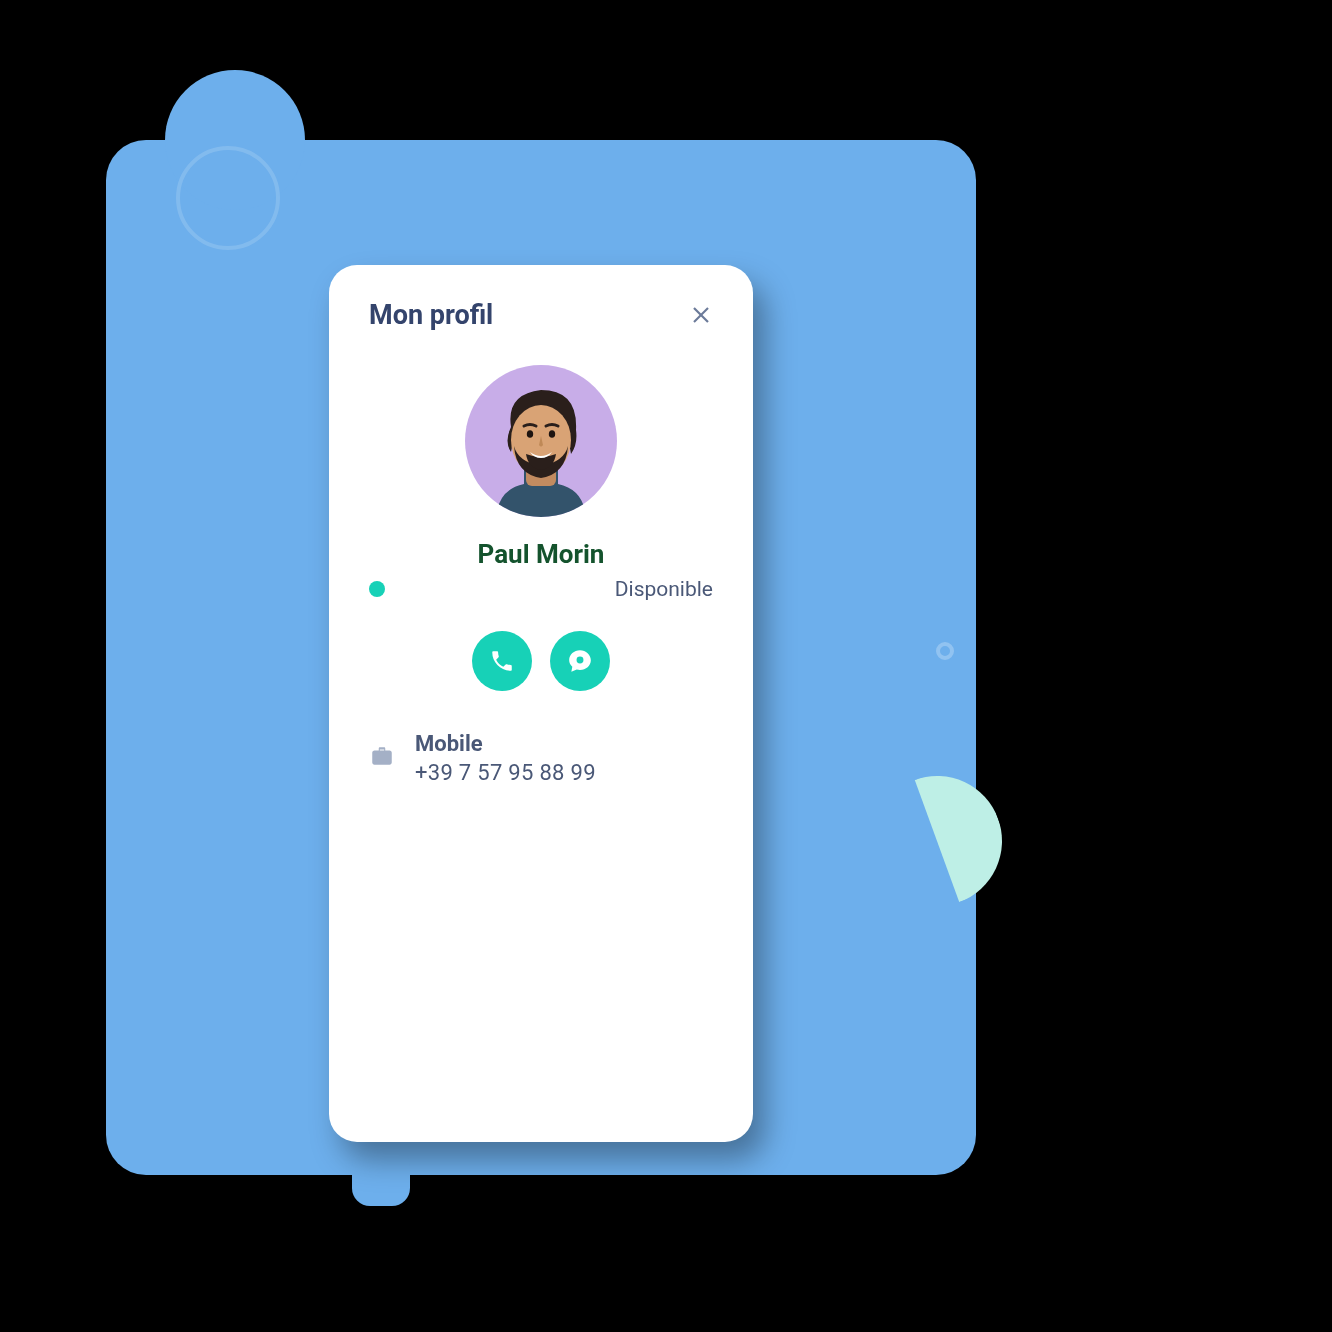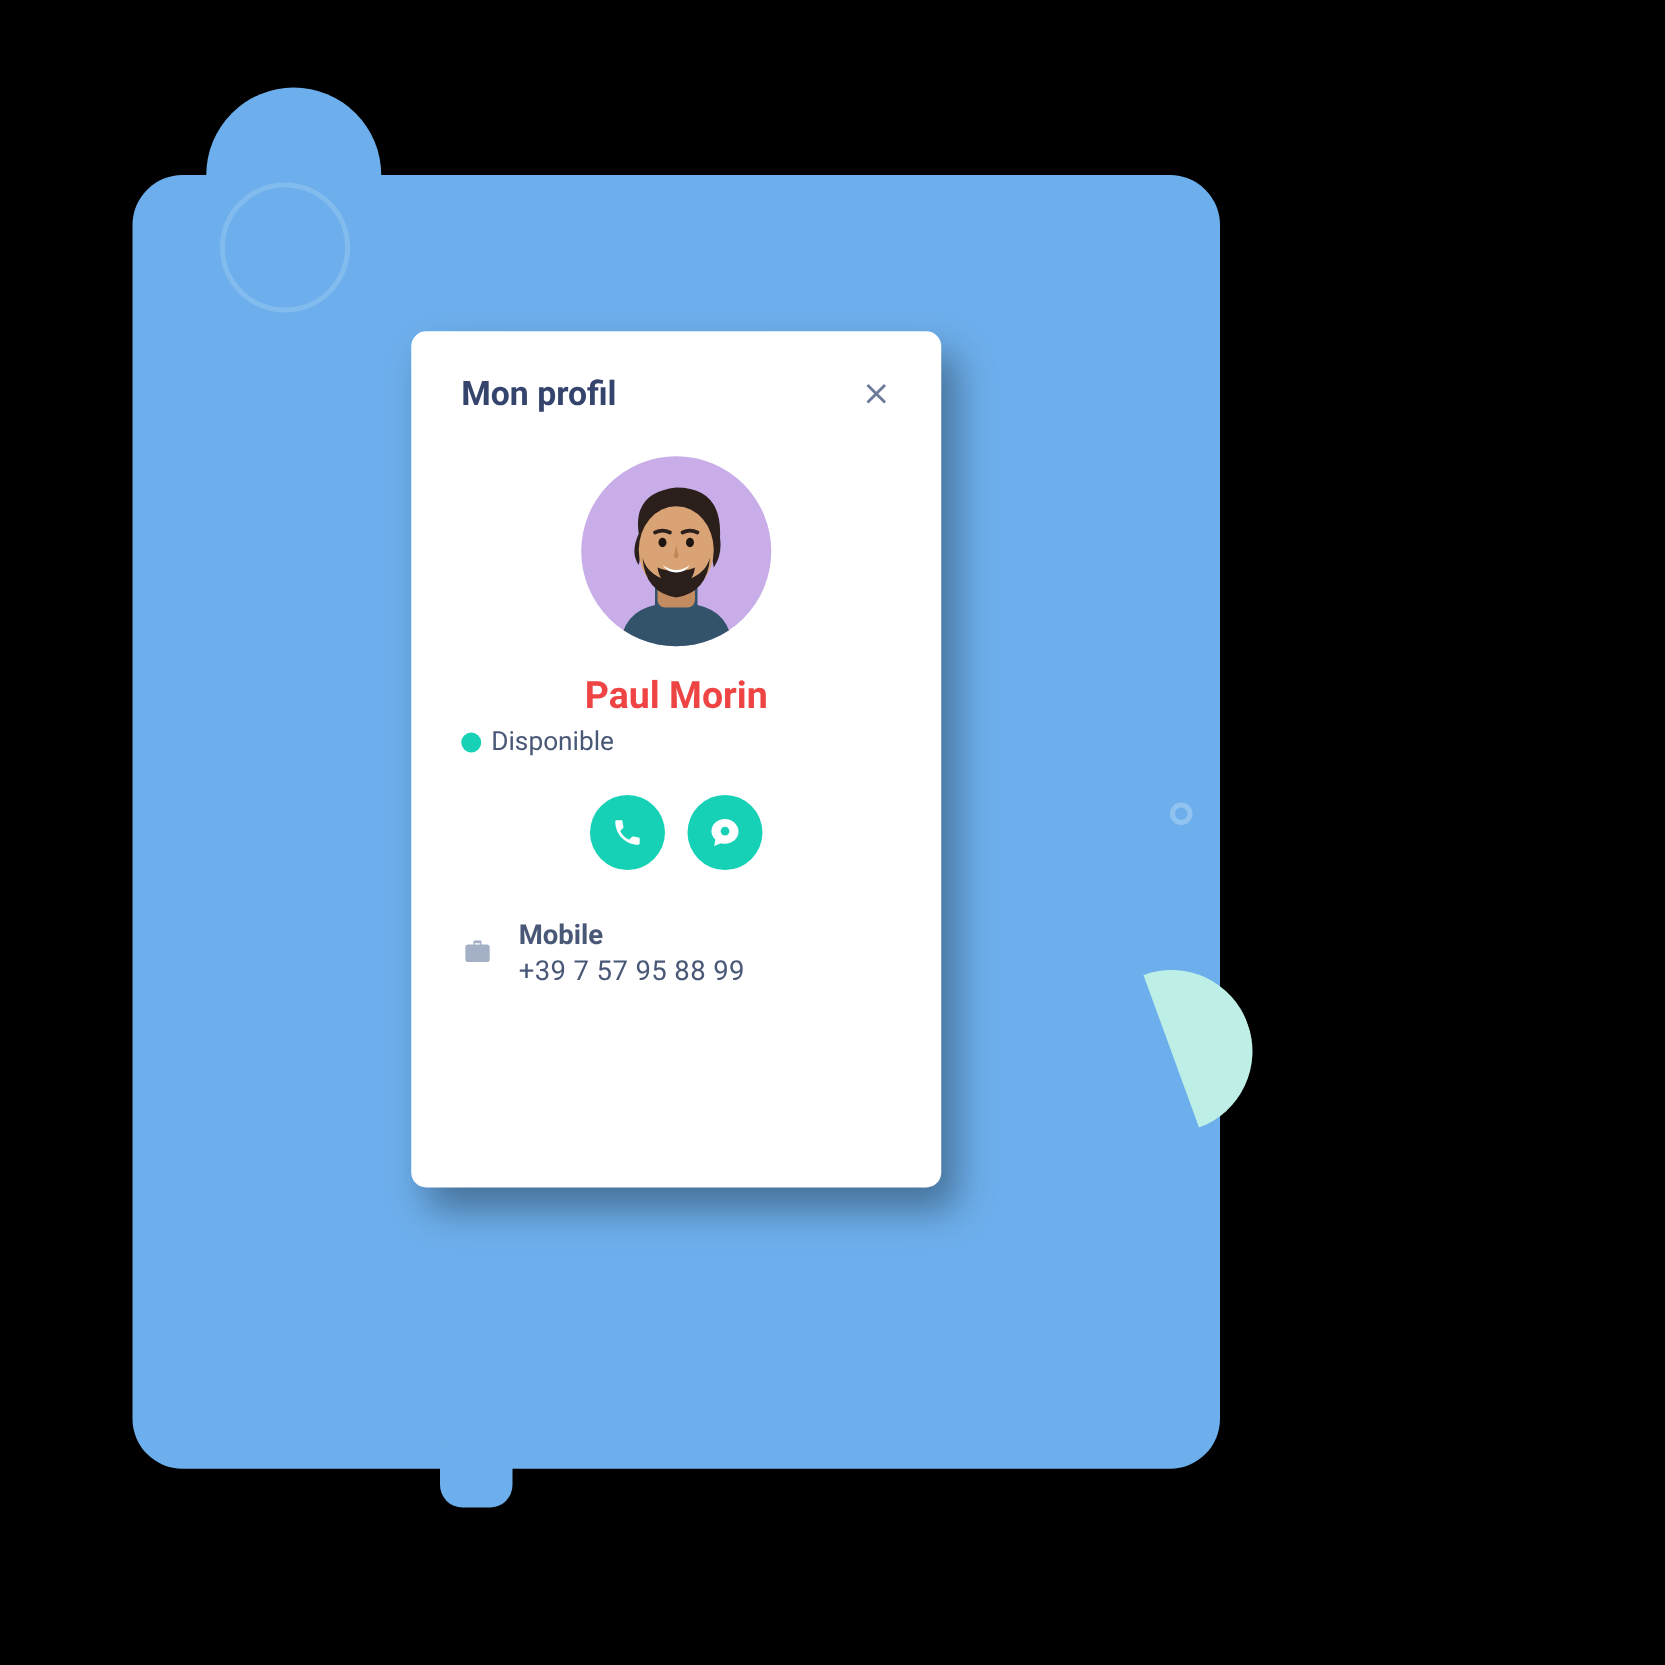--- a/index.html
+++ b/index.html
@@ -77,23 +77,23 @@
       height: 58px;
       background: #6DAFEC;
       border-radius: 18px;
     }
     
     .card {
       position: absolute;
       left: 329px;
       top: 265px;
       width: 424px;
-      height: 685px;
+      height: 877px;
       background: #fff;
-      border-radius: 12px;
+      border-radius: 28px;
       box-shadow: 12px 18px 30px rgba(0,0,0,0.35);
       padding: 34px 40px;
     }
     
     .card-header {
       display: flex;
       justify-content: space-between;
       align-items: center;
       margin-bottom: 34px;
     }
@@ -131,30 +131,30 @@
     
     .avatar svg {
       position: absolute;
       bottom: -5px;
       left: 50%;
       transform: translateX(-50%);
     }
     
     .name {
       text-align: center;
-      font-size: 30px;
+      font-size: 26px;
       font-weight: 700;
-      color: #ef4444;
+      color: #14532d;
       margin-bottom: 8px;
     }
     
     .status {
       display: flex;
       align-items: center;
-      justify-content: flex-start;
+      justify-content: space-between;
       gap: 8px;
       margin-bottom: 30px;
     }
     
     .status-dot {
       width: 16px;
       height: 16px;
       background: #17D1B7;
       border-radius: 50%;
     }

